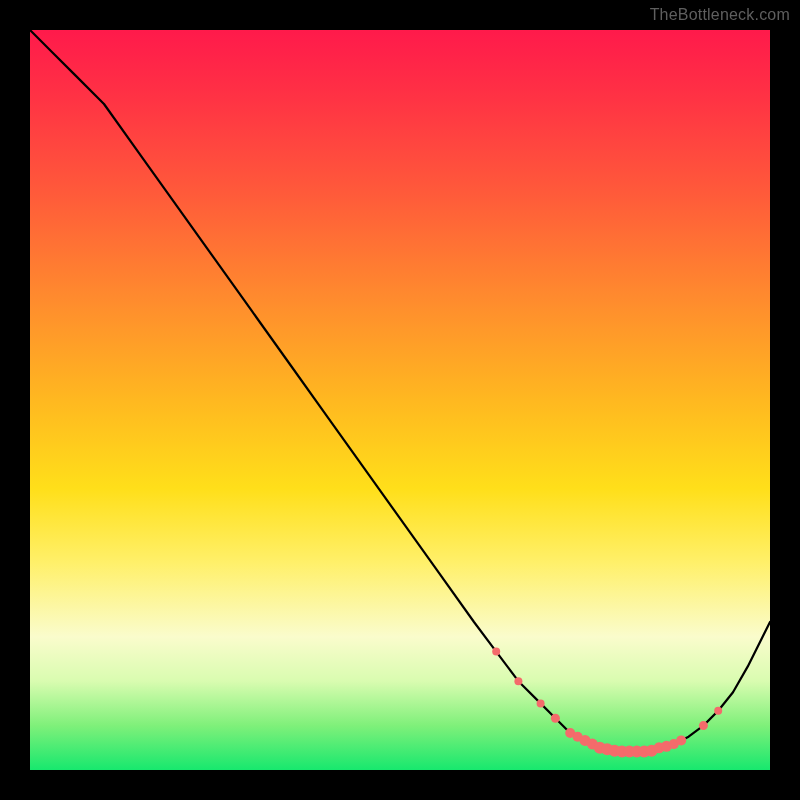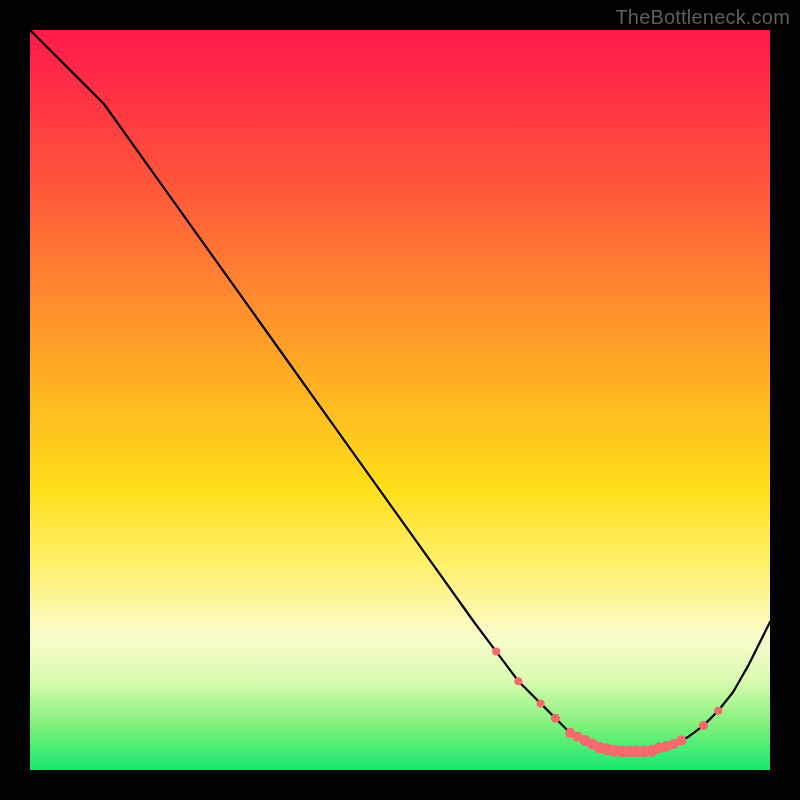--- a/index.html
+++ b/index.html
@@ -37,21 +37,21 @@
       #d9fcb0 88%,
       #7ff07a 94%,
       #17e86e 100%
     );
   }
   .attribution {
     position: absolute;
     top: 6px;
     right: 10px;
     color: #5f5f5f;
-    font-size: 20px;
+    font-size: 16px;
     letter-spacing: 0.2px;
     user-select: none;
   }
   svg.overlay {
     position: absolute;
     left: 0;
     top: 0;
     width: 740px;
     height: 740px;
     overflow: visible;

